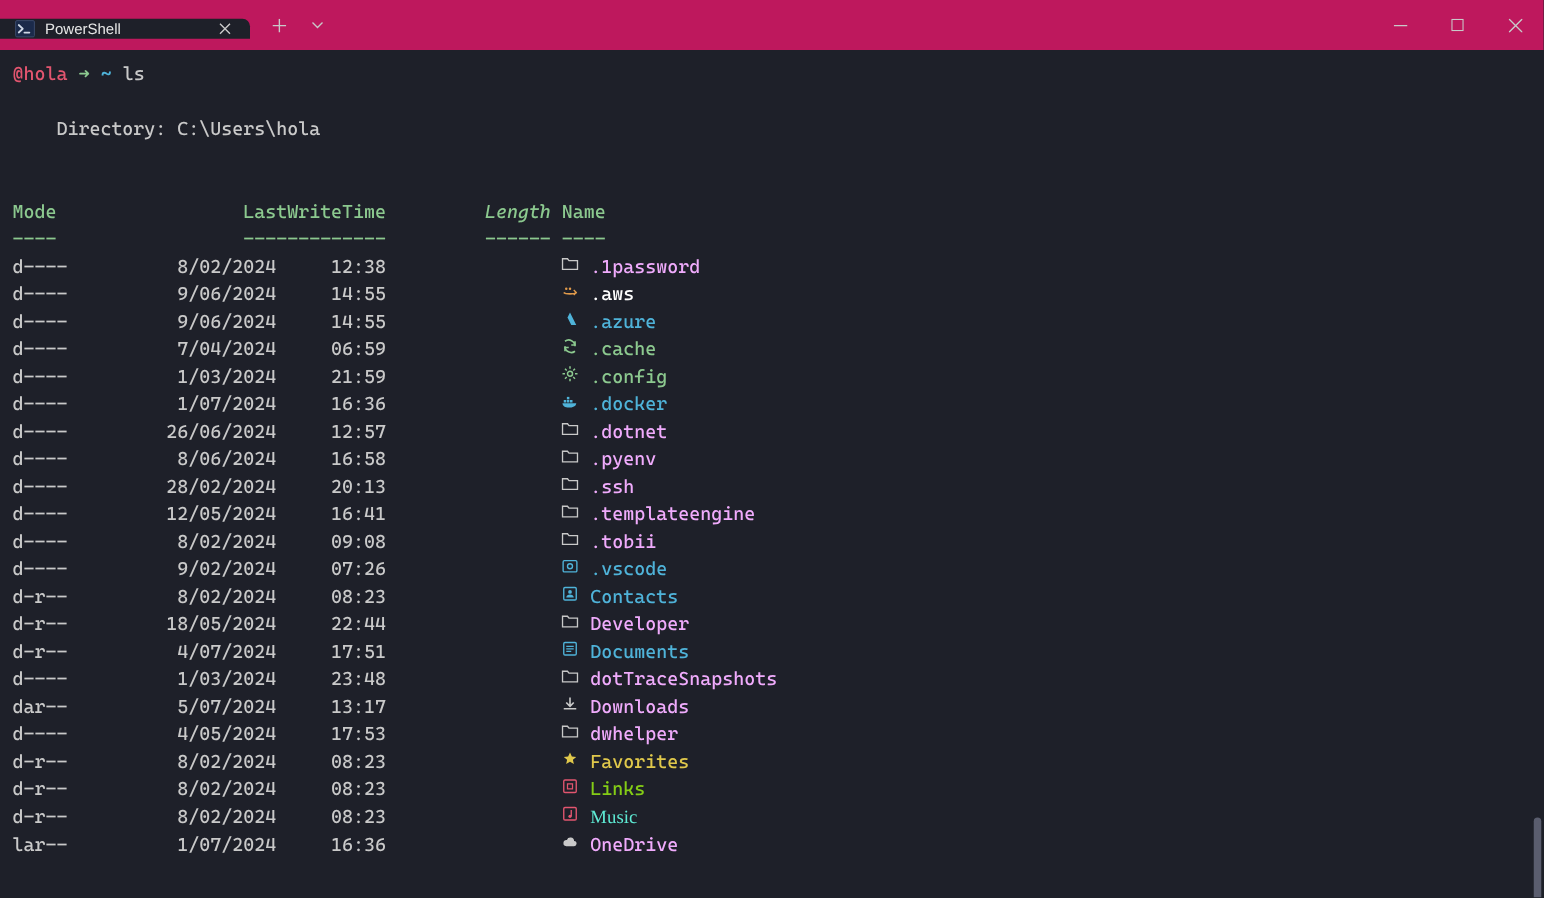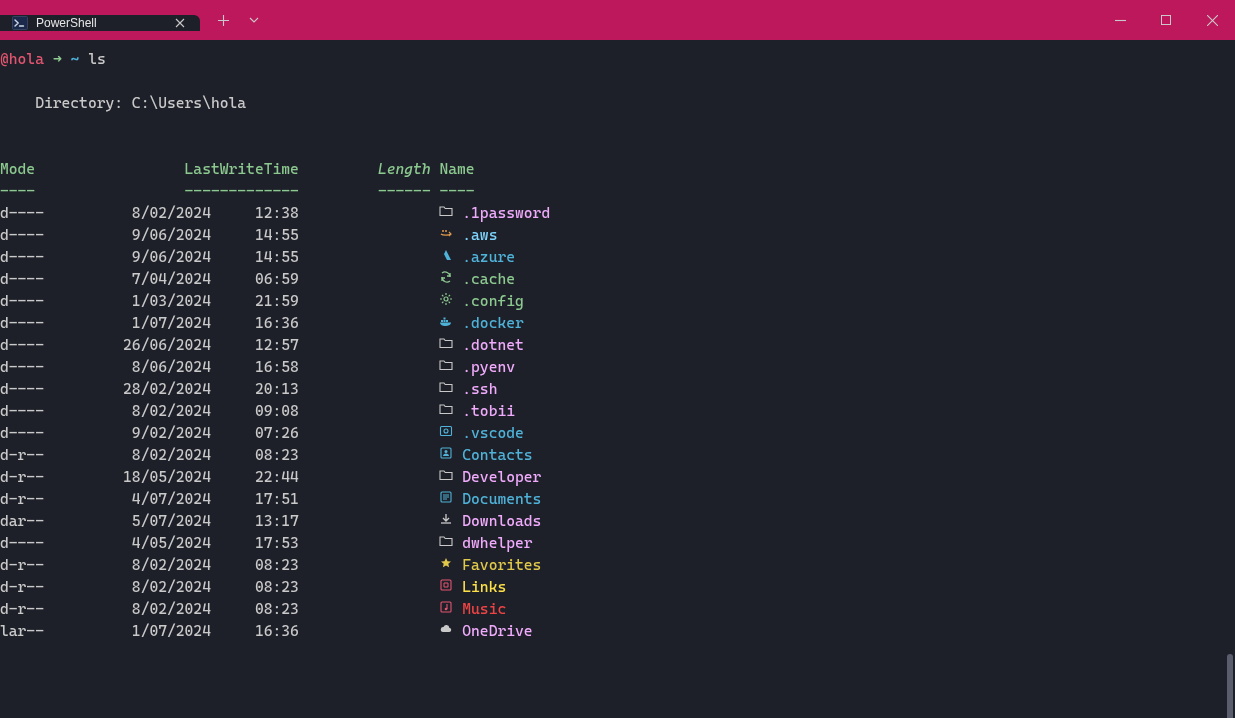--- a/index.html
+++ b/index.html
@@ -86,53 +86,53 @@
       width: 46px;
       display: inline-flex;
       align-items: center;
       justify-content: center;
       color: #c9c9c9;
       cursor: pointer;
     }
     
     .terminal {
       flex: 1;
-      padding: 8px 10px 0 0;
+      padding: 8px 10px 0 10px;
       position: relative;
       overflow: hidden;
       line-height: 22px;
       letter-spacing: 0;
     }
     .row {
       white-space: pre;
       font-family: 'Cascadia Mono', 'Consolas', monospace;
     }
     .prompt-user { color: #e2556f; }
     .prompt-arrow { color: #8cc98f; }
     .prompt-path { color: #4fb3d9; }
     .prompt-cmd { color: #c9c9c9; }
     .dir-label { color: #c9c9c9; }
     .hdr { color: #8cc98f; }
     .hdr-len { color: #8cc98f; font-style: italic; }
     .dash { color: #8cc98f; }
     .mode { color: #c9c9c9; }
     .datetime { color: #c9c9c9; }
     .name-default { color: #f0abfc; }
-    .name-aws { color: #7dd3fc; margin-top: 16px; }
+    .name-aws { color: #ffffff; margin-top: 16px; }
     .name-azure { color: #4fb3d9; }
     .name-cache { color: #8cc98f; }
     .name-config { color: #8cc98f; }
     .name-docker { color: #4fb3d9; }
     .name-vscode { color: #4fb3d9; }
     .name-contacts { color: #4fb3d9; }
     .name-desktop { color: #4fb3d9; }
     .name-documents { color: #4fb3d9; margin-top: 48px; }
     .name-favorites { color: #e0c84b; }
-    .name-links { color: #fde047; }
-    .name-music { color: #ef4444; }
+    .name-links { color: #84cc16; }
+    .name-music { color: #5eead4; font-family: Liberation Serif, serif; }
     .file-icon {
       display: inline-block;
       width: 14px;
       text-align: center;
     }
     .blank-line { height: 22px; }
     .scrollbar {
       position: absolute;
       right: 2px;
       top: 614px;
@@ -230,39 +230,45 @@
           </svg></span> <span class="name-docker">.docker</span></div>
       <div class="row"><span class="mode">d----</span><span class="datetime">         26/06/2024</span><span class="datetime">     12:57</span><span class="datetime">               </span> <span class="file-icon"><svg width="14" height="14" viewBox="0 0 14 14">
             <path d="M1 3h4l1.2 1.5H13V11.5H1z" fill="none" stroke="#c9c9c9" stroke-width="1.1"></path>
           </svg></span> <span class="name-default">.dotnet</span></div>
       <div class="row"><span class="mode">d----</span><span class="datetime">          8/06/2024</span><span class="datetime">     16:58</span><span class="datetime">               </span> <span class="file-icon"><svg width="14" height="14" viewBox="0 0 14 14">
             <path d="M1 3h4l1.2 1.5H13V11.5H1z" fill="none" stroke="#c9c9c9" stroke-width="1.1"></path>
           </svg></span> <span class="name-default">.pyenv</span></div>
       <div class="row"><span class="mode">d----</span><span class="datetime">         28/02/2024</span><span class="datetime">     20:13</span><span class="datetime">               </span> <span class="file-icon"><svg width="14" height="14" viewBox="0 0 14 14">
             <path d="M1 3h4l1.2 1.5H13V11.5H1z" fill="none" stroke="#c9c9c9" stroke-width="1.1"></path>
           </svg></span> <span class="name-default">.ssh</span></div>
+      <div class="row"><span class="mode">d----</span><span class="datetime">         12/05/2024</span><span class="datetime">     16:41</span><span class="datetime">               </span> <span class="file-icon"><svg width="14" height="14" viewBox="0 0 14 14">
+            <path d="M1 3h4l1.2 1.5H13V11.5H1z" fill="none" stroke="#c9c9c9" stroke-width="1.1"></path>
+          </svg></span> <span class="name-default">.templateengine</span></div>
       <div class="row"><span class="mode">d----</span><span class="datetime">          8/02/2024</span><span class="datetime">     09:08</span><span class="datetime">               </span> <span class="file-icon"><svg width="14" height="14" viewBox="0 0 14 14">
             <path d="M1 3h4l1.2 1.5H13V11.5H1z" fill="none" stroke="#c9c9c9" stroke-width="1.1"></path>
           </svg></span> <span class="name-default">.tobii</span></div>
       <div class="row"><span class="mode">d----</span><span class="datetime">          9/02/2024</span><span class="datetime">     07:26</span><span class="datetime">               </span> <span class="file-icon"><svg width="14" height="14" viewBox="0 0 14 14">
             <rect x="1.5" y="2.5" width="11" height="9" rx="1" fill="none" stroke="#4fb3d9" stroke-width="1.1"></rect>
             <circle cx="7" cy="7" r="2" fill="none" stroke="#4fb3d9" stroke-width="1.1"></circle>
           </svg></span> <span class="name-vscode">.vscode</span></div>
       <div class="row"><span class="mode">d-r--</span><span class="datetime">          8/02/2024</span><span class="datetime">     08:23</span><span class="datetime">               </span> <span class="file-icon"><svg width="14" height="14" viewBox="0 0 14 14">
             <rect x="2" y="2" width="10" height="10" rx="1" fill="none" stroke="#4fb3d9" stroke-width="1.1"></rect>
             <circle cx="7" cy="5.5" r="1.5" fill="#4fb3d9"></circle>
             <path d="M4 10c0-1.5 1.5-2.5 3-2.5s3 1 3 2.5" fill="#4fb3d9"></path>
           </svg></span> <span class="name-contacts">Contacts</span></div>
       <div class="row"><span class="mode">d-r--</span><span class="datetime">         18/05/2024</span><span class="datetime">     22:44</span><span class="datetime">               </span> <span class="file-icon"><svg width="14" height="14" viewBox="0 0 14 14">
             <path d="M1 3h4l1.2 1.5H13V11.5H1z" fill="none" stroke="#c9c9c9" stroke-width="1.1"></path>
           </svg></span> <span class="name-default">Developer</span></div>
       <div class="row"><span class="mode">d-r--</span><span class="datetime">          4/07/2024</span><span class="datetime">     17:51</span><span class="datetime">               </span> <span class="file-icon"><svg width="14" height="14" viewBox="0 0 14 14">
             <rect x="2" y="2" width="10" height="10" rx="1" fill="none" stroke="#4fb3d9" stroke-width="1.1"></rect>
             <path d="M4 5h6M4 7h6M4 9h4" stroke="#4fb3d9" stroke-width="1"></path>
           </svg></span> <span class="name-documents">Documents</span></div>
+      <div class="row"><span class="mode">d----</span><span class="datetime">          1/03/2024</span><span class="datetime">     23:48</span><span class="datetime">               </span> <span class="file-icon"><svg width="14" height="14" viewBox="0 0 14 14">
+            <path d="M1 3h4l1.2 1.5H13V11.5H1z" fill="none" stroke="#c9c9c9" stroke-width="1.1"></path>
+          </svg></span> <span class="name-default">dotTraceSnapshots</span></div>
       <div class="row"><span class="mode">dar--</span><span class="datetime">          5/07/2024</span><span class="datetime">     13:17</span><span class="datetime">               </span> <span class="file-icon"><svg width="14" height="14" viewBox="0 0 14 14">
             <path d="M7 2v6M4 6l3 3 3-3" stroke="#c9c9c9" stroke-width="1.3" fill="none"></path>
             <path d="M2 11h10" stroke="#c9c9c9" stroke-width="1.3"></path>
           </svg></span> <span class="name-default">Downloads</span></div>
       <div class="row"><span class="mode">d----</span><span class="datetime">          4/05/2024</span><span class="datetime">     17:53</span><span class="datetime">               </span> <span class="file-icon"><svg width="14" height="14" viewBox="0 0 14 14">
             <path d="M1 3h4l1.2 1.5H13V11.5H1z" fill="none" stroke="#c9c9c9" stroke-width="1.1"></path>
           </svg></span> <span class="name-default">dwhelper</span></div>
       <div class="row"><span class="mode">d-r--</span><span class="datetime">          8/02/2024</span><span class="datetime">     08:23</span><span class="datetime">               </span> <span class="file-icon"><svg width="14" height="14" viewBox="0 0 14 14">
             <path d="M7 2l1.5 3.2 3.5.3-2.7 2.3.8 3.4L7 9.4l-3.1 1.8.8-3.4L2 5.5l3.5-.3z" fill="#e0c84b"></path>
           </svg></span> <span class="name-favorites">Favorites</span></div>

